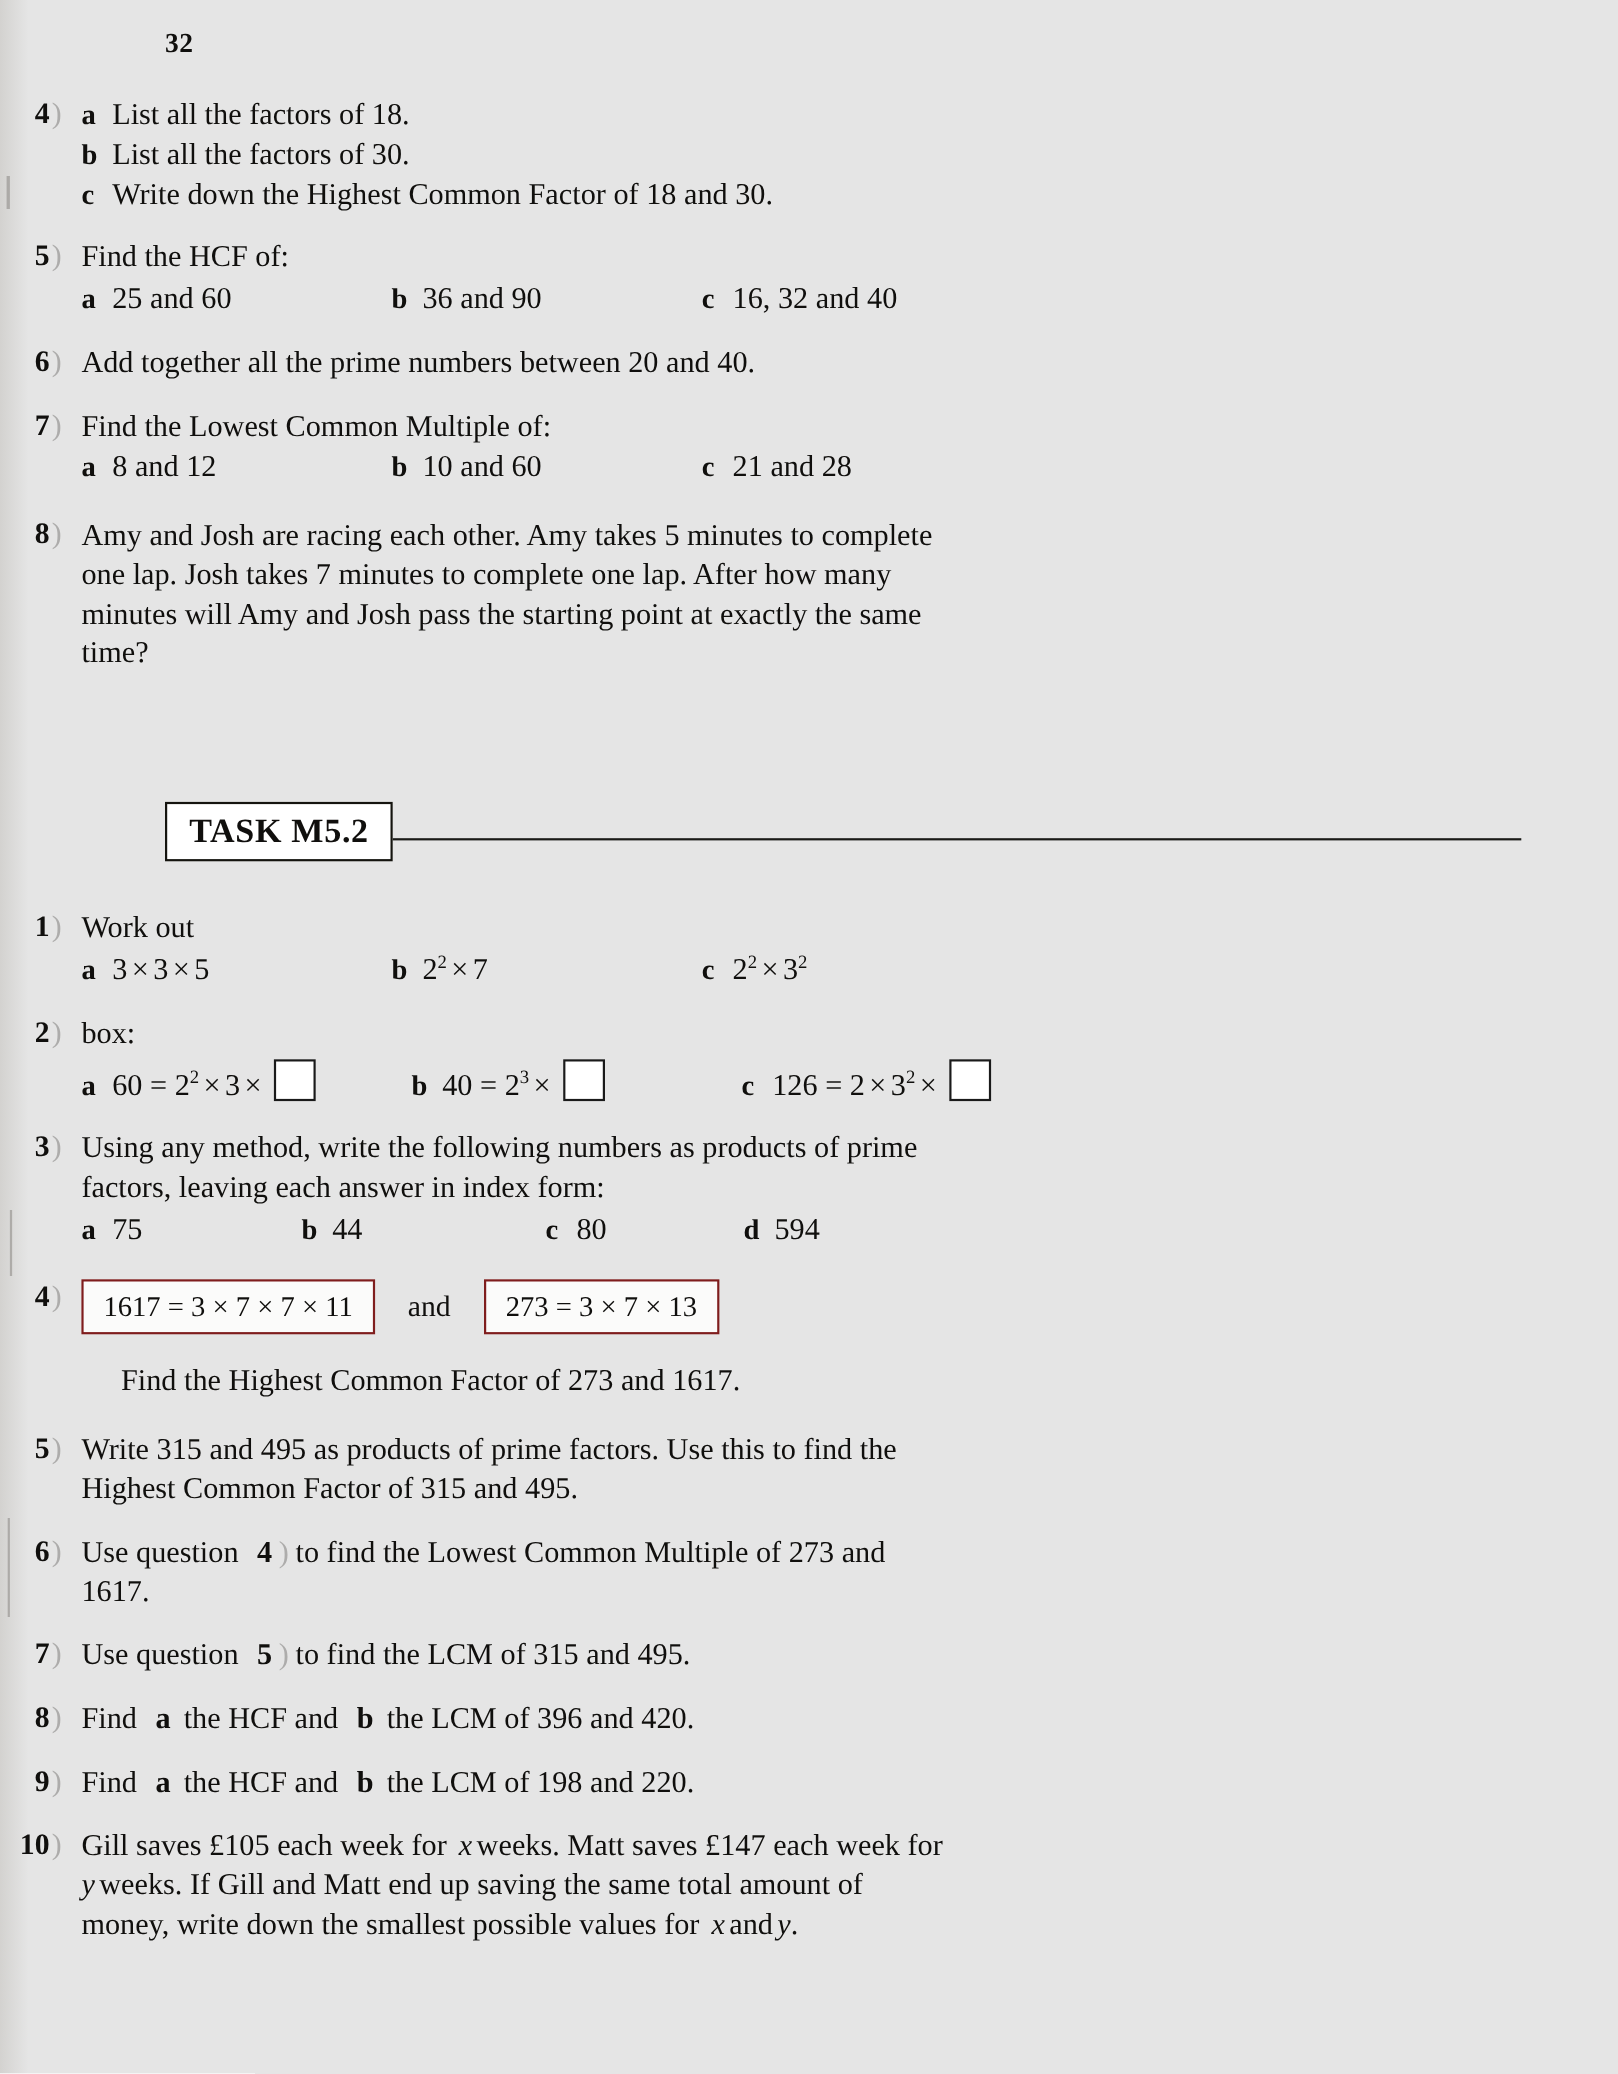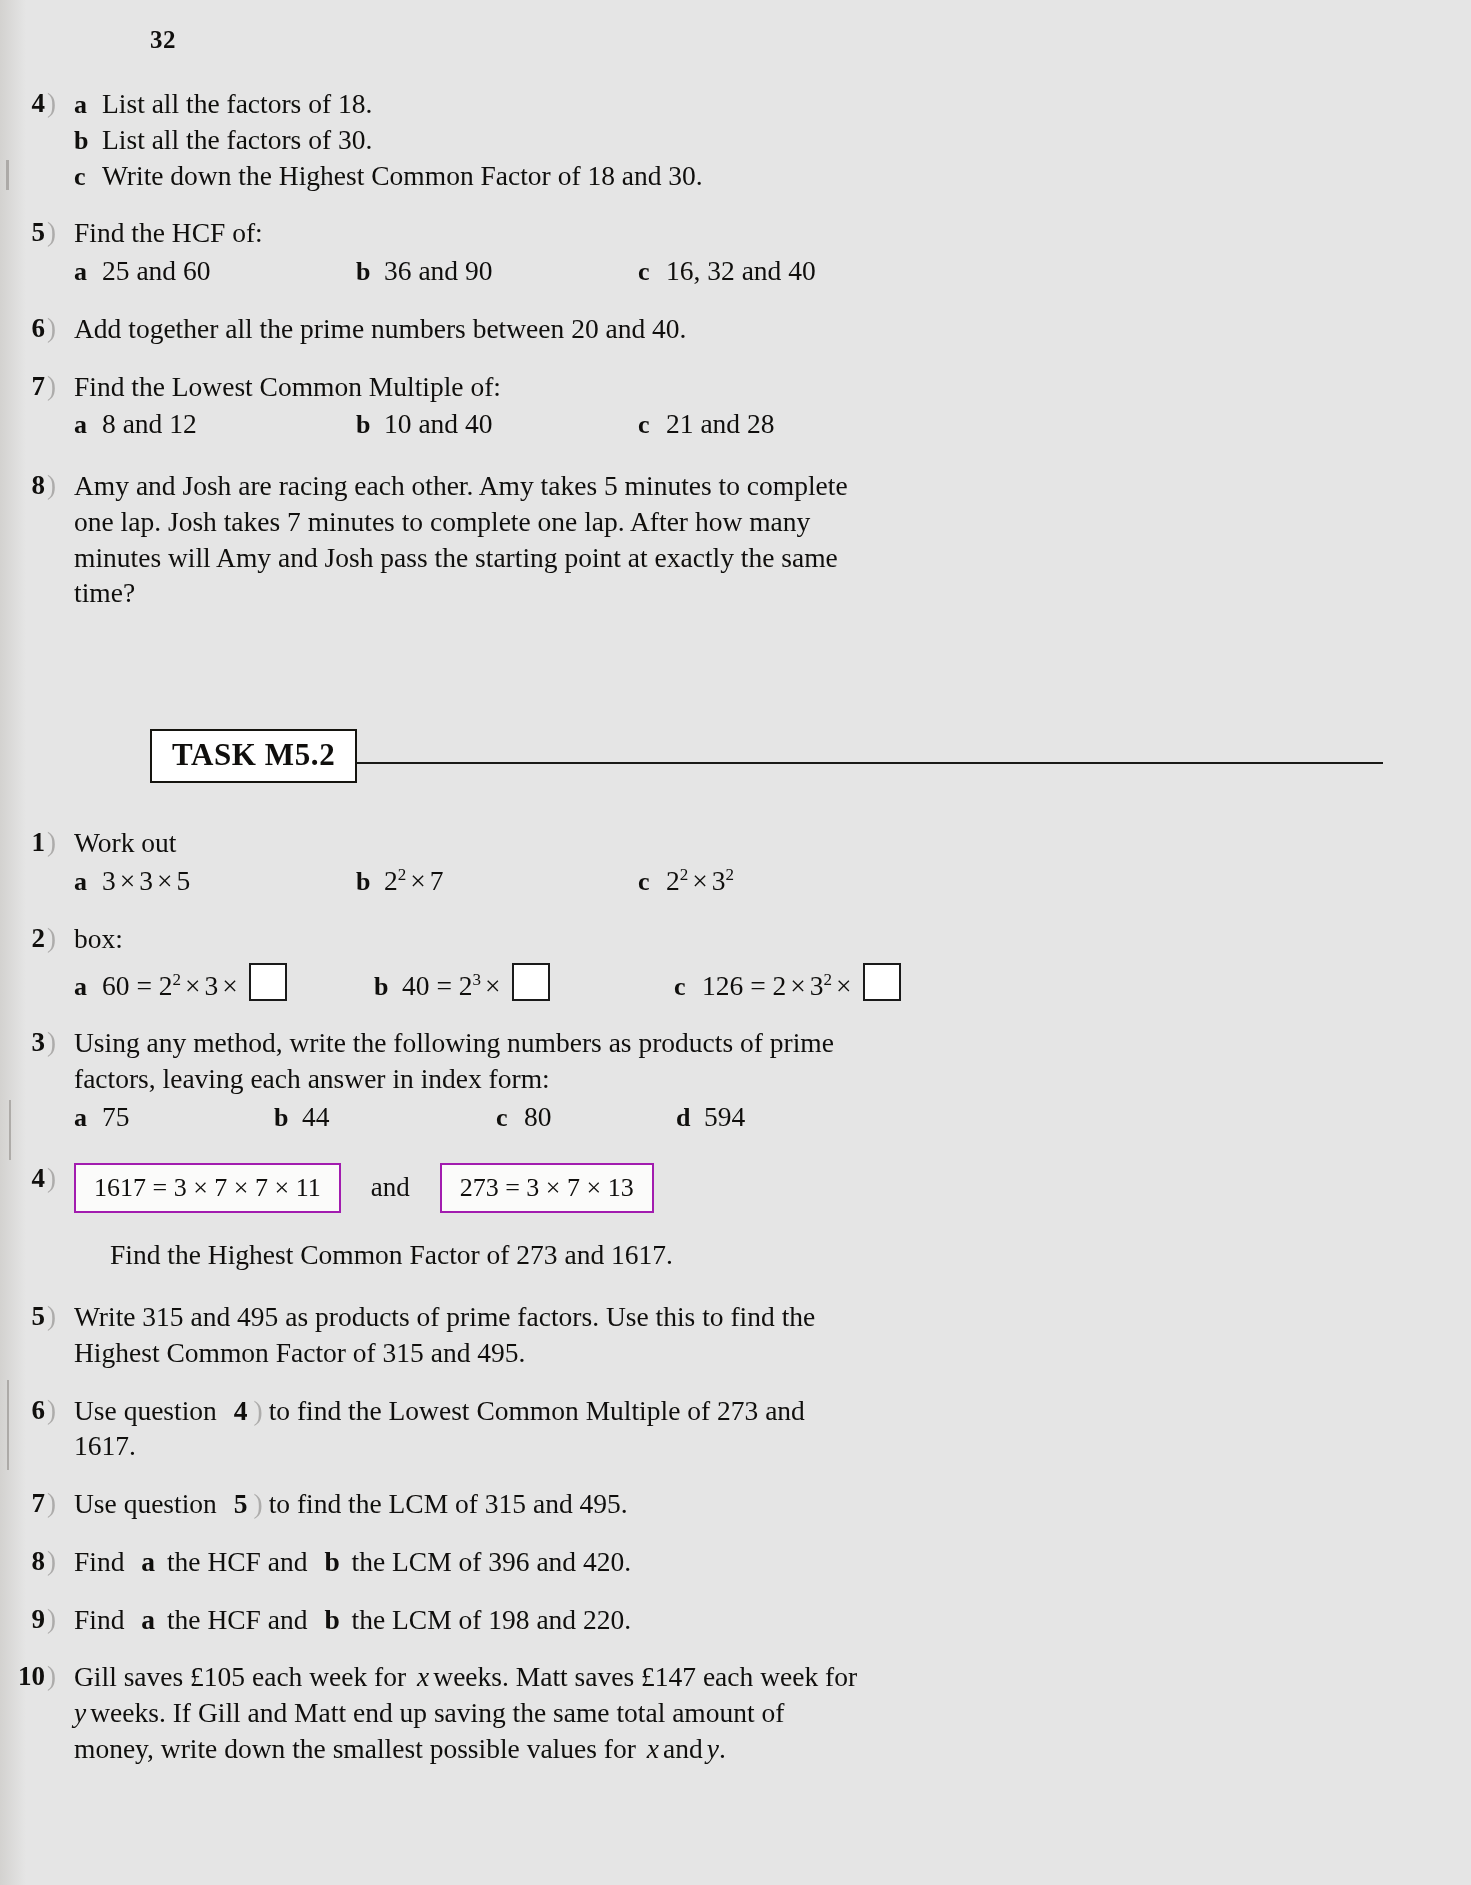--- a/index.html
+++ b/index.html
@@ -158,21 +158,21 @@
     z-index: 1;
   }
 
   
   .eqrow {
     display: flex;
     align-items: center;
     margin-top: 2px;
   }
   .eqbox {
-    border: 2px solid #a21caf;
+    border: 2px solid #7f1d1d;
     padding: 6px 18px 7px 18px;
     font-size: 26px;
     background: #fbfbfa;
     white-space: nowrap;
   }
   .eq-and {
     padding: 0 30px;
     font-size: 27px;
   }
   .q4-follow {
@@ -244,21 +244,21 @@
       <div class="qnum">7</div>
       <div class="qbody">
         <div>Find the Lowest Common Multiple of:</div>
         <div class="cols">
           <div class="col-a">
             <span class="sub-letter">a</span>
             <span class="sub-text">8 and 12</span>
           </div>
           <div class="col-b">
             <span class="sub-letter">b</span>
-            <span class="sub-text">10 and 40</span>
+            <span class="sub-text">10 and 60</span>
           </div>
           <div class="col-c">
             <span class="sub-letter">c</span>
             <span class="sub-text">21 and 28</span>
           </div>
         </div>
       </div>
     </div>
 
     <div class="q" style="margin-top:26px;">

